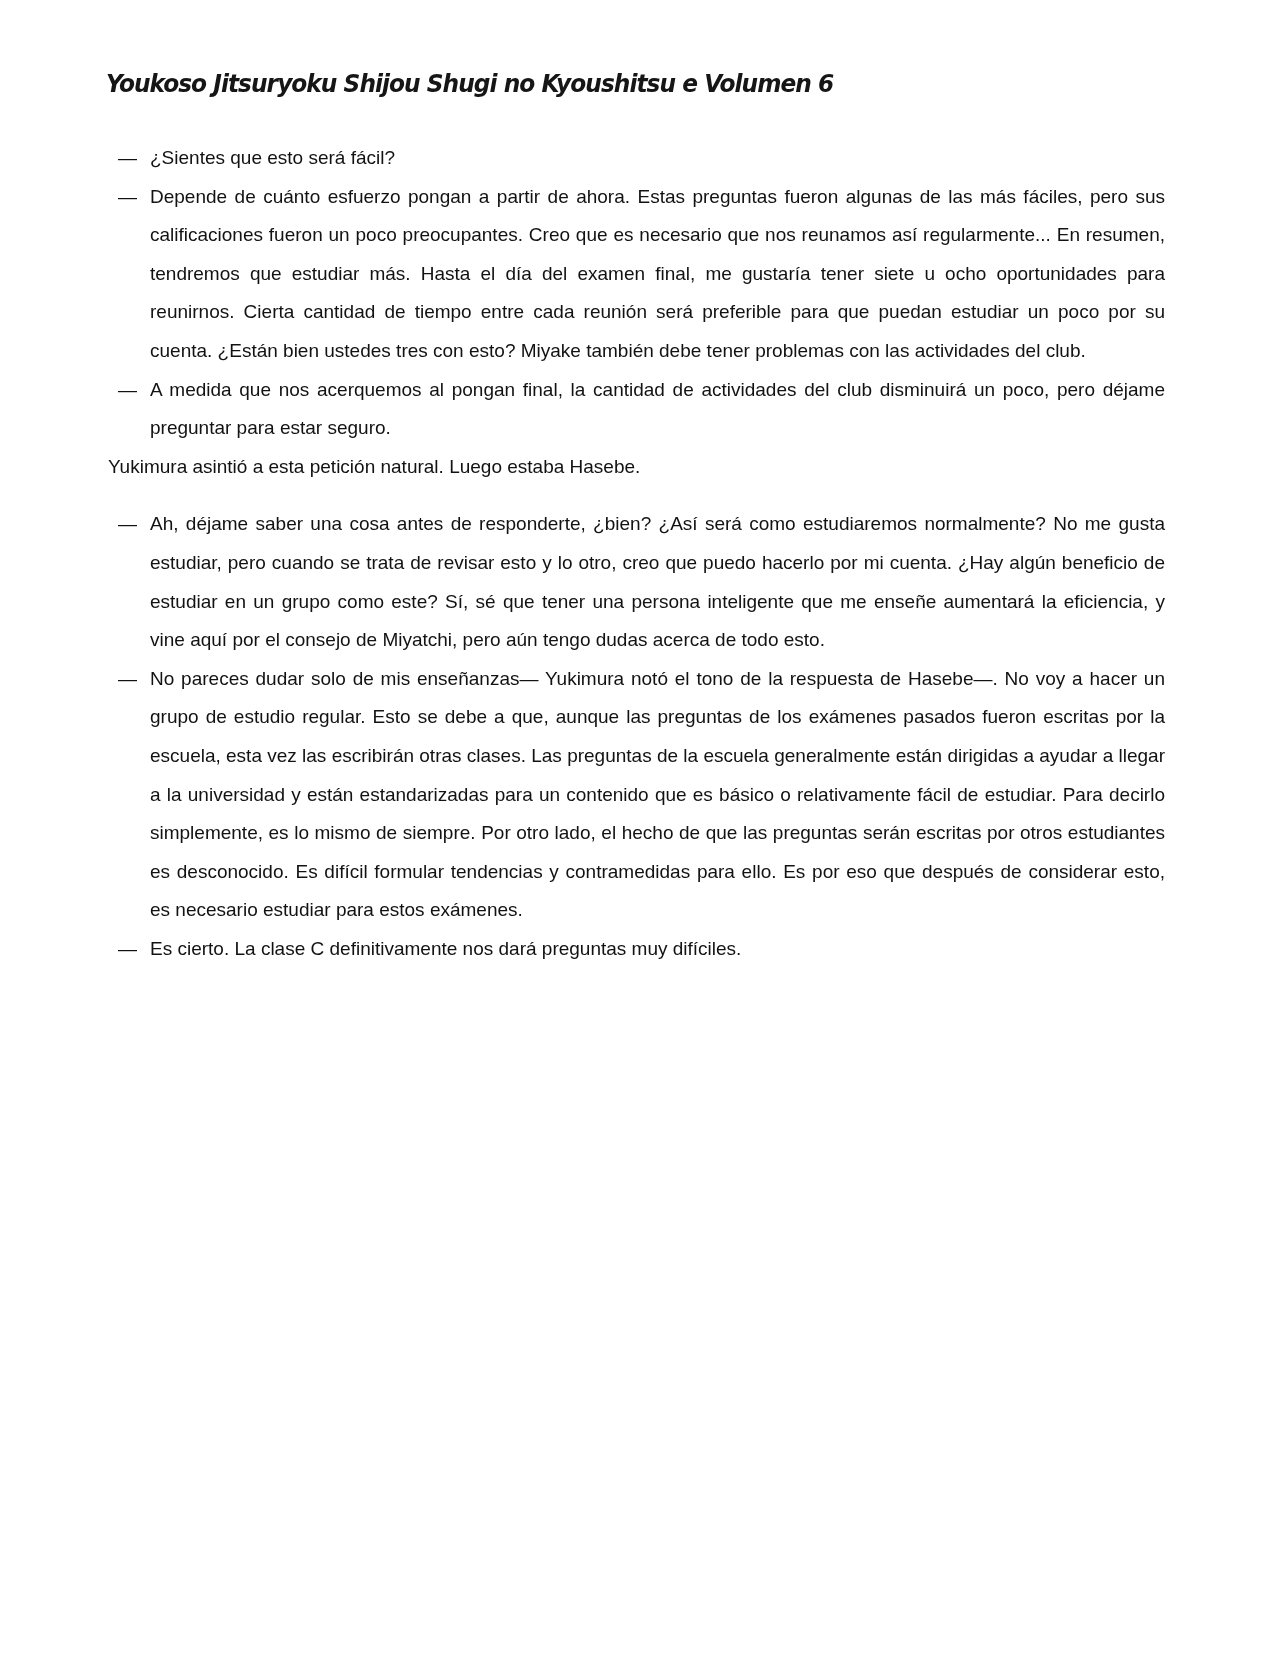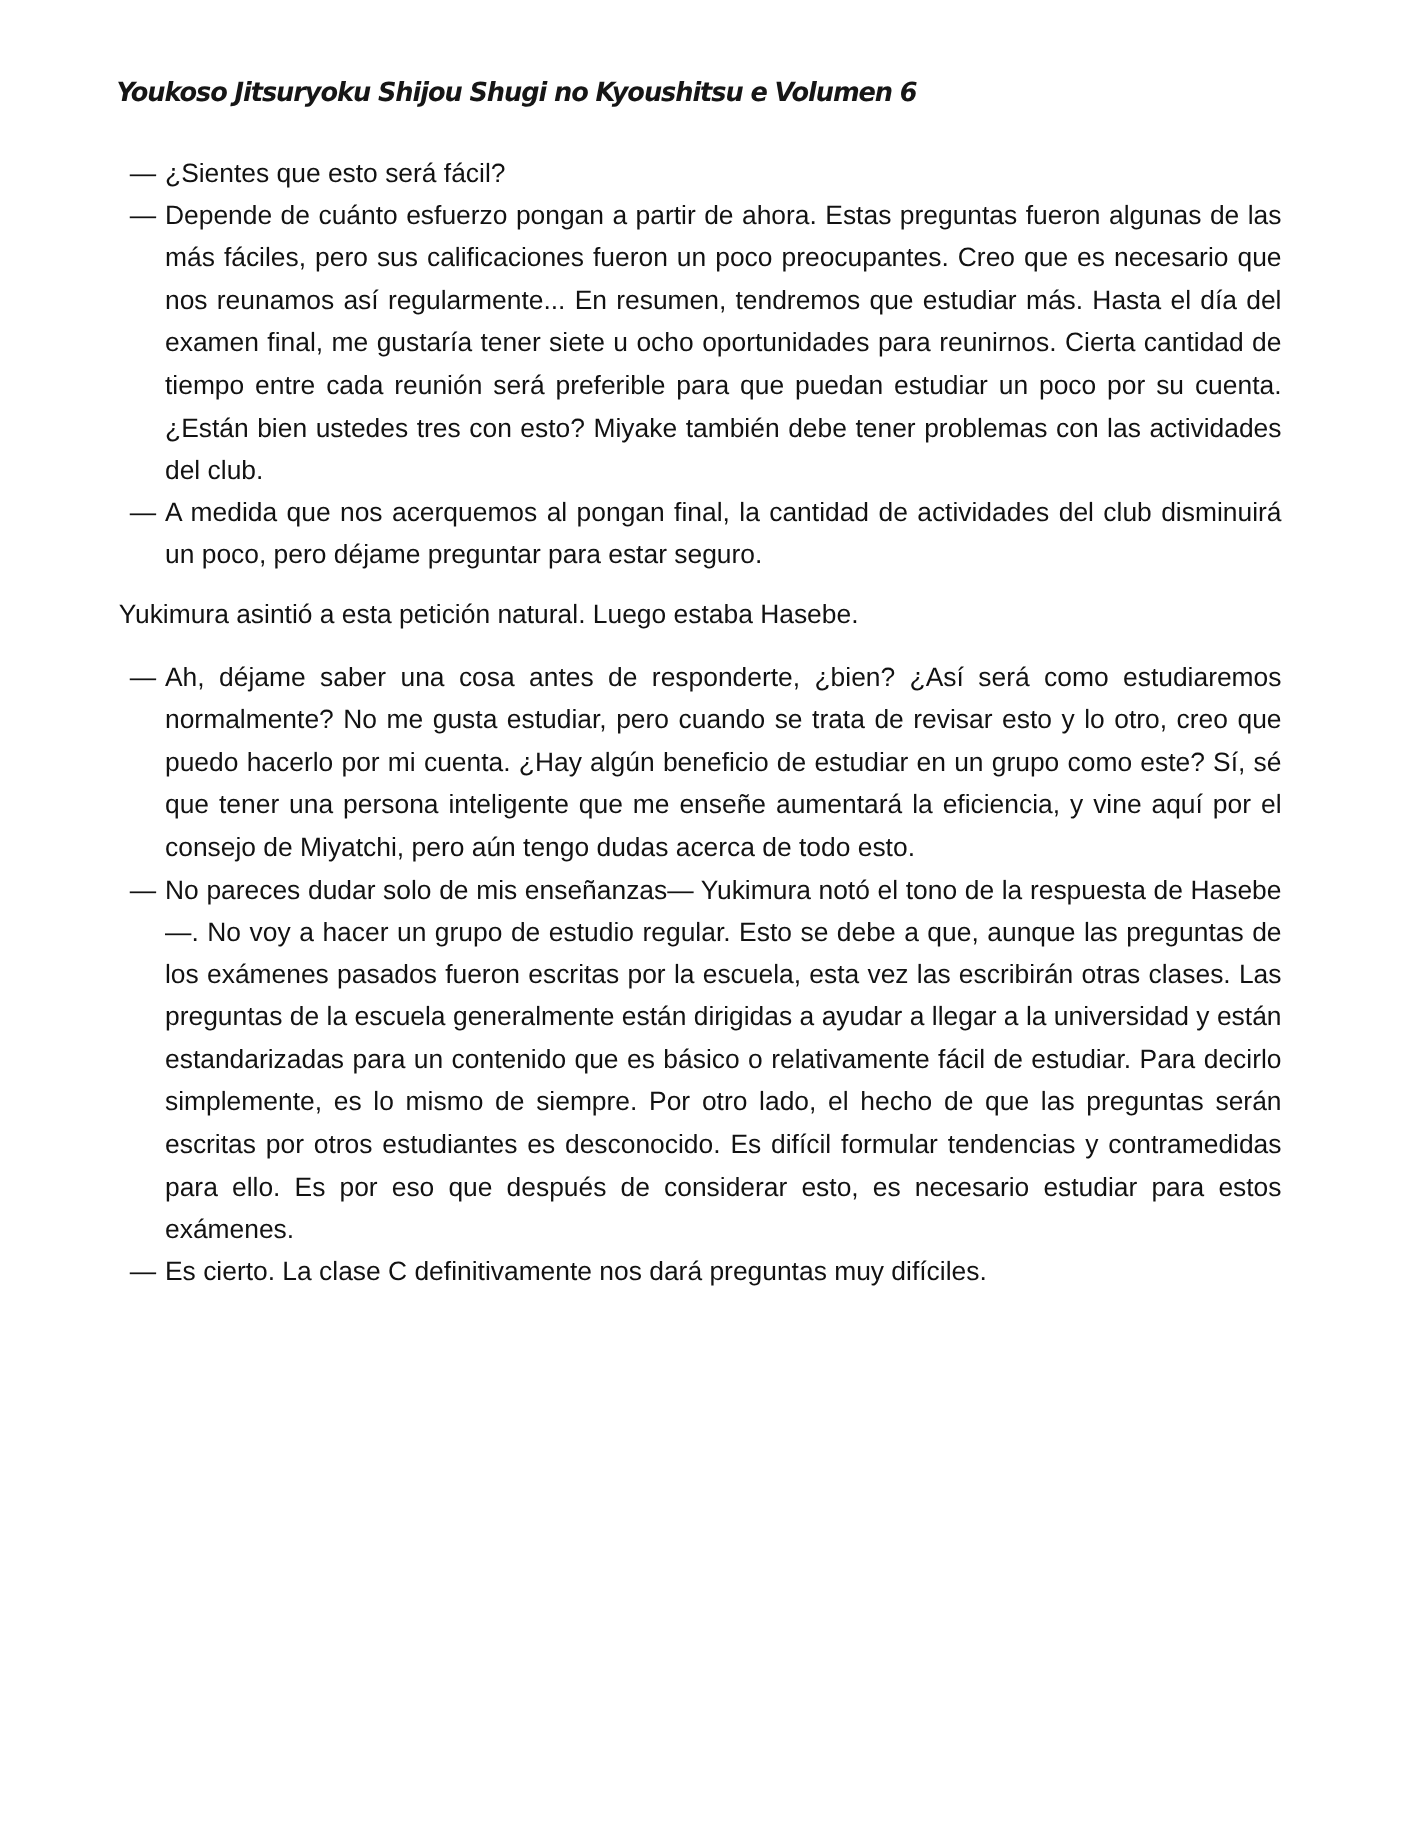--- a/index.html
+++ b/index.html
@@ -25,37 +25,37 @@
     font-size: 24px;
     white-space: nowrap;
     transform: scaleX(0.97);
     transform-origin: left center;
   }
   .content {
     position: absolute;
     top: 139px;
     left: 108px;
     width: 1057px;
-    font-size: 24px;
+    font-size: 19px;
     line-height: 38.6px;
     color: #121212;
     text-align: justify;
   }
   .content p { margin: 0; }
   .content p.dialogue {
     padding-left: 42px;
     text-indent: -32px;
   }
   .content p.dialogue .dash {
     display: inline-block;
     width: 32px;
     text-indent: 0;
   }
   .content p.narration {
-    margin-top: 15px;
+    margin-top: 0;
     margin-bottom: 19px;
   }
   .footer {
     position: absolute;
     top: 1510px;
     left: 108px;
     width: 1064px;
   }
   .rule-thick {
     height: 9px;

